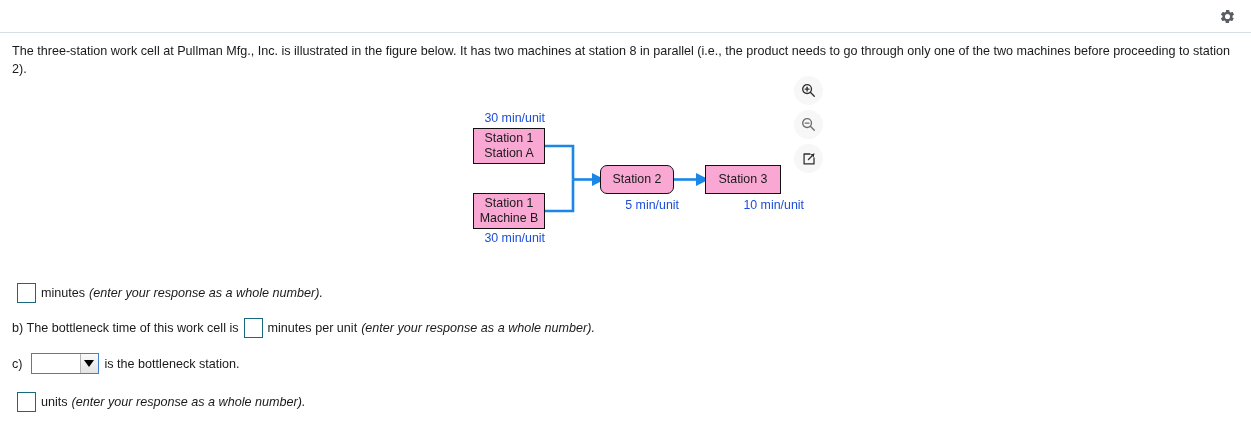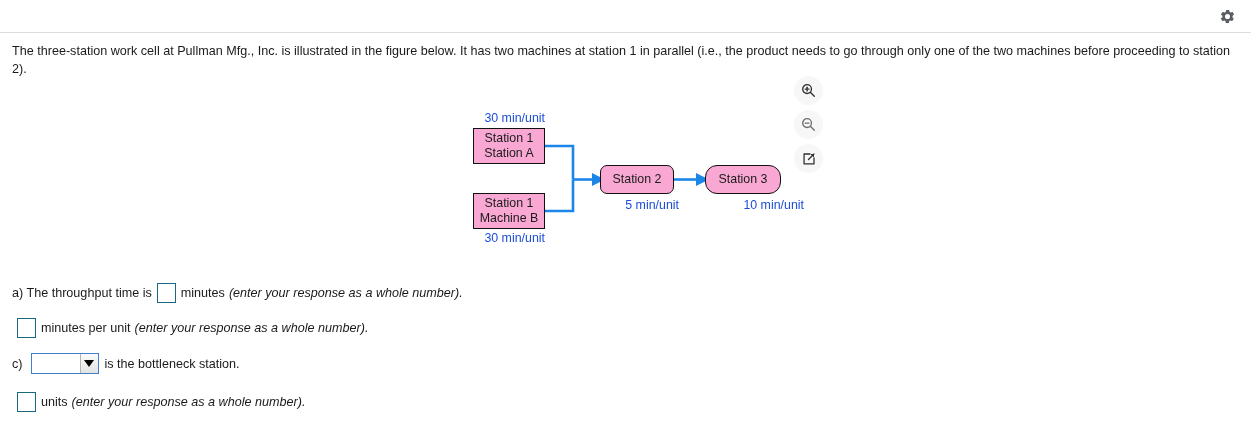--- a/index.html
+++ b/index.html
@@ -54,21 +54,21 @@
     color:#1d4ed8;
     white-space:nowrap;
     text-align:right;
   }
   .fig-svg{position:absolute;left:0;top:0;width:400px;height:200px;}
 
   
   #box-mA{left:33px;top:58px;width:72px;height:36px;}
   #box-mB{left:33px;top:123px;width:72px;height:36px;}
   #box-s2{left:160px;top:95px;width:74px;height:29px;border-radius:7px;}
-  #box-s3{left:265px;top:95px;width:76px;height:29px;border-radius:12px;}
+  #box-s3{left:265px;top:95px;width:76px;height:29px;}
 
   #lbl-mA{left:33px;top:41px;width:72px;}
   #lbl-mB{left:33px;top:161px;width:72px;}
   #lbl-s2{left:155px;top:128px;width:84px;}
   #lbl-s3{left:274px;top:128px;width:90px;}
 
   
   .fig-tools{
     position:absolute;left:794px;top:76px;
     display:flex;flex-direction:column;gap:5px;
@@ -140,21 +140,21 @@
 <div class="topbar">
   <div class="gear-btn">
     <span>
       <svg width="17" height="17" viewBox="0 0 24 24" fill="#5a5d61">
         <path d="M19.1 12.9c.04-.3.06-.6.06-.9s-.02-.6-.06-.9l1.94-1.5a.48.48 0 0 0 .12-.6l-1.84-3.2a.47.47 0 0 0-.57-.21l-2.29.92a6.8 6.8 0 0 0-1.56-.9l-.35-2.43a.47.47 0 0 0-.46-.4h-3.68a.47.47 0 0 0-.46.4l-.35 2.43c-.56.23-1.08.54-1.56.9l-2.29-.92a.47.47 0 0 0-.57.21L2.84 8.99a.47.47 0 0 0 .12.6l1.94 1.5c-.04.3-.06.6-.06.91s.02.6.06.9l-1.94 1.5a.48.48 0 0 0-.12.6l1.84 3.2c.12.2.35.28.57.21l2.29-.92c.48.36 1 .67 1.56.9l.35 2.43c.3.23.23.4.46.4h3.68c.23 0 .43-.17.46-.4l.35-2.43c.56-.23 1.08-.54 1.56-.9l2.29.92c.22.07.45-.1.57-.21l1.84-3.2a.48.48 0 0 0-.12-.6l-1.94-1.5zM12 15.6A3.6 3.6 0 1 1 12 8.4a3.6 3.6 0 0 1 0 7.2z"></path>
       </svg>
     </span>
   </div>
 </div>
 
-<div class="qtext">The three-station work cell at Pullman Mfg., Inc. is illustrated in the figure below. It has two machines at station 1 in parallel (i.e., the product needs to go through only one of the two machines before proceeding to station 2).</div>
+<div class="qtext">The three-station work cell at Pullman Mfg., Inc. is illustrated in the figure below. It has two machines at station 8 in parallel (i.e., the product needs to go through only one of the two machines before proceeding to station 2).</div>
 
 <div class="figure">
 
   <svg class="fig-svg" viewBox="0 0 400 200" preserveAspectRatio="none">
 
     <path d="M105 76 L133 76 L133 109.5" stroke="#1a86e8" stroke-width="2.6" fill="none"></path>
 
     <path d="M105 141 L133 141 L133 109.5" stroke="#1a86e8" stroke-width="2.6" fill="none"></path>
 
     <line x1="133" y1="109.5" x2="152" y2="109.5" stroke="#1a86e8" stroke-width="2.6"></line>
@@ -212,28 +212,28 @@
       <svg width="16" height="16" viewBox="0 0 24 24" fill="none" stroke="#2f2f2f" stroke-width="1.9">
         <path d="M13.5 4.5H4.6v14.9h14.9v-8.9" stroke-linecap="round" stroke-linejoin="round"></path>
         <line x1="11.2" y1="12.8" x2="19.4" y2="4.6" stroke-linecap="round"></line>
         <polygon points="14.2,4.6 19.4,4.6 19.4,9.8" fill="#2f2f2f" stroke="none"></polygon>
       </svg>
     </span>
   </div>
 </div>
 
 <div class="ans-row" id="row-a">
-  <span>a) The throughput time is</span>
   <span class="ansbox"></span>
   <span>minutes</span>
   <span class="sp"></span>
   <em>(enter your response as a whole number).</em>
 </div>
 
 <div class="ans-row" id="row-b">
+  <span>b) The bottleneck time of this work cell is</span>
   <span class="ansbox"></span>
   <span>minutes per unit</span>
   <span class="sp"></span>
   <em>(enter your response as a whole number).</em>
 </div>
 
 <div class="ans-row" id="row-c">
   <span>c)</span>
   <span class="dropdown">
     <span class="dd-value"></span>

